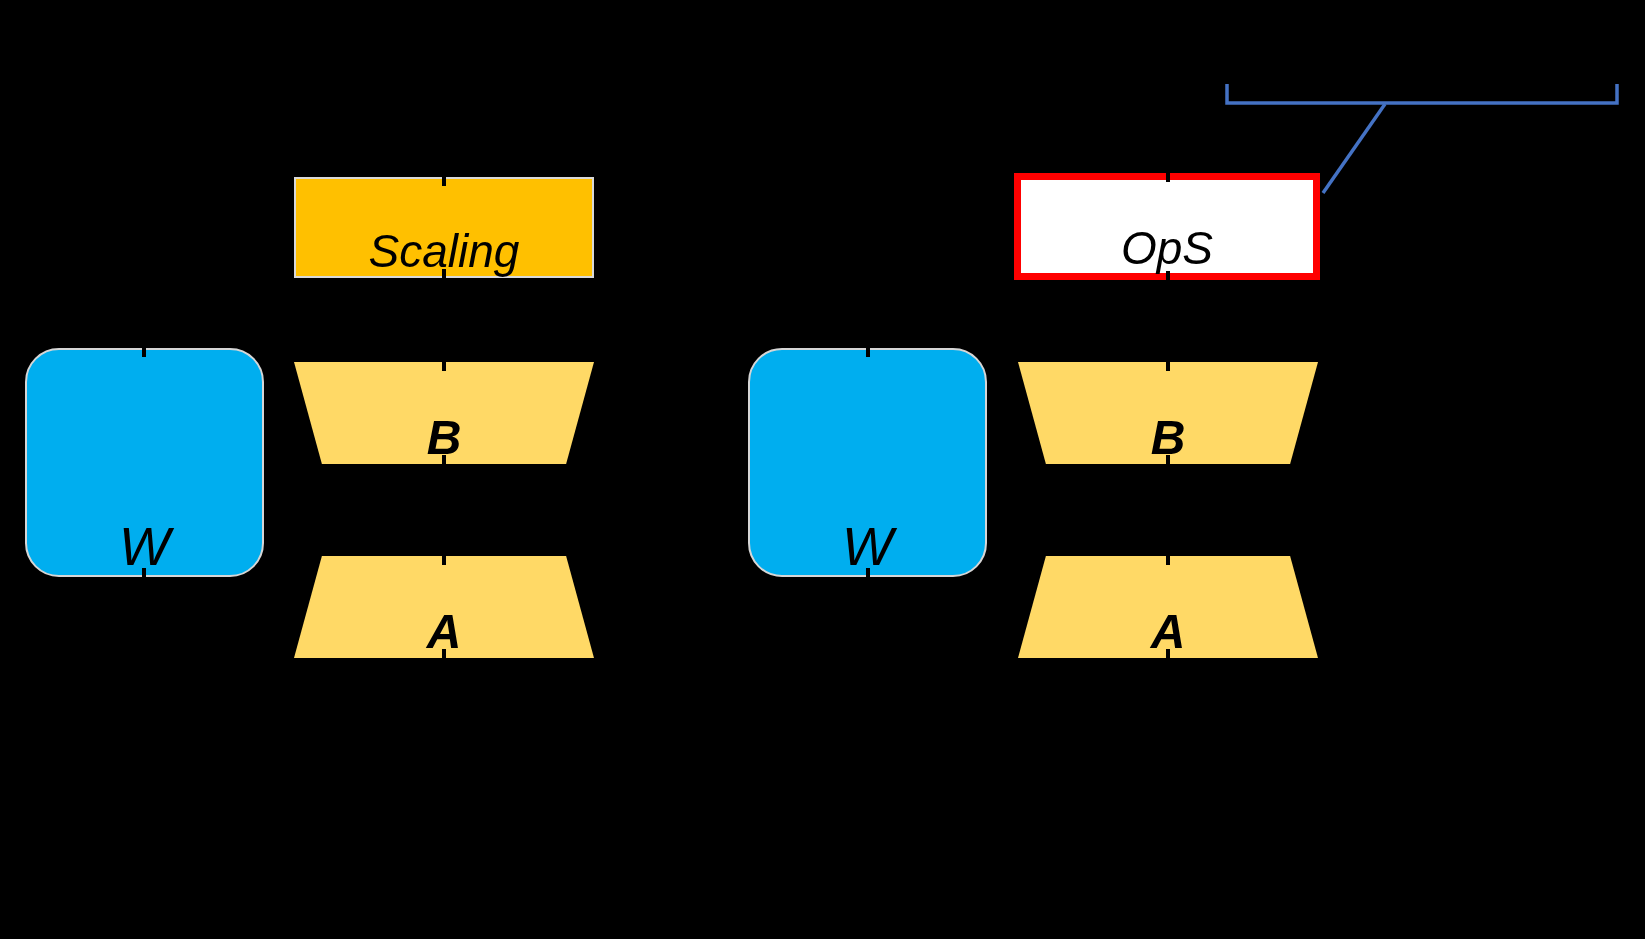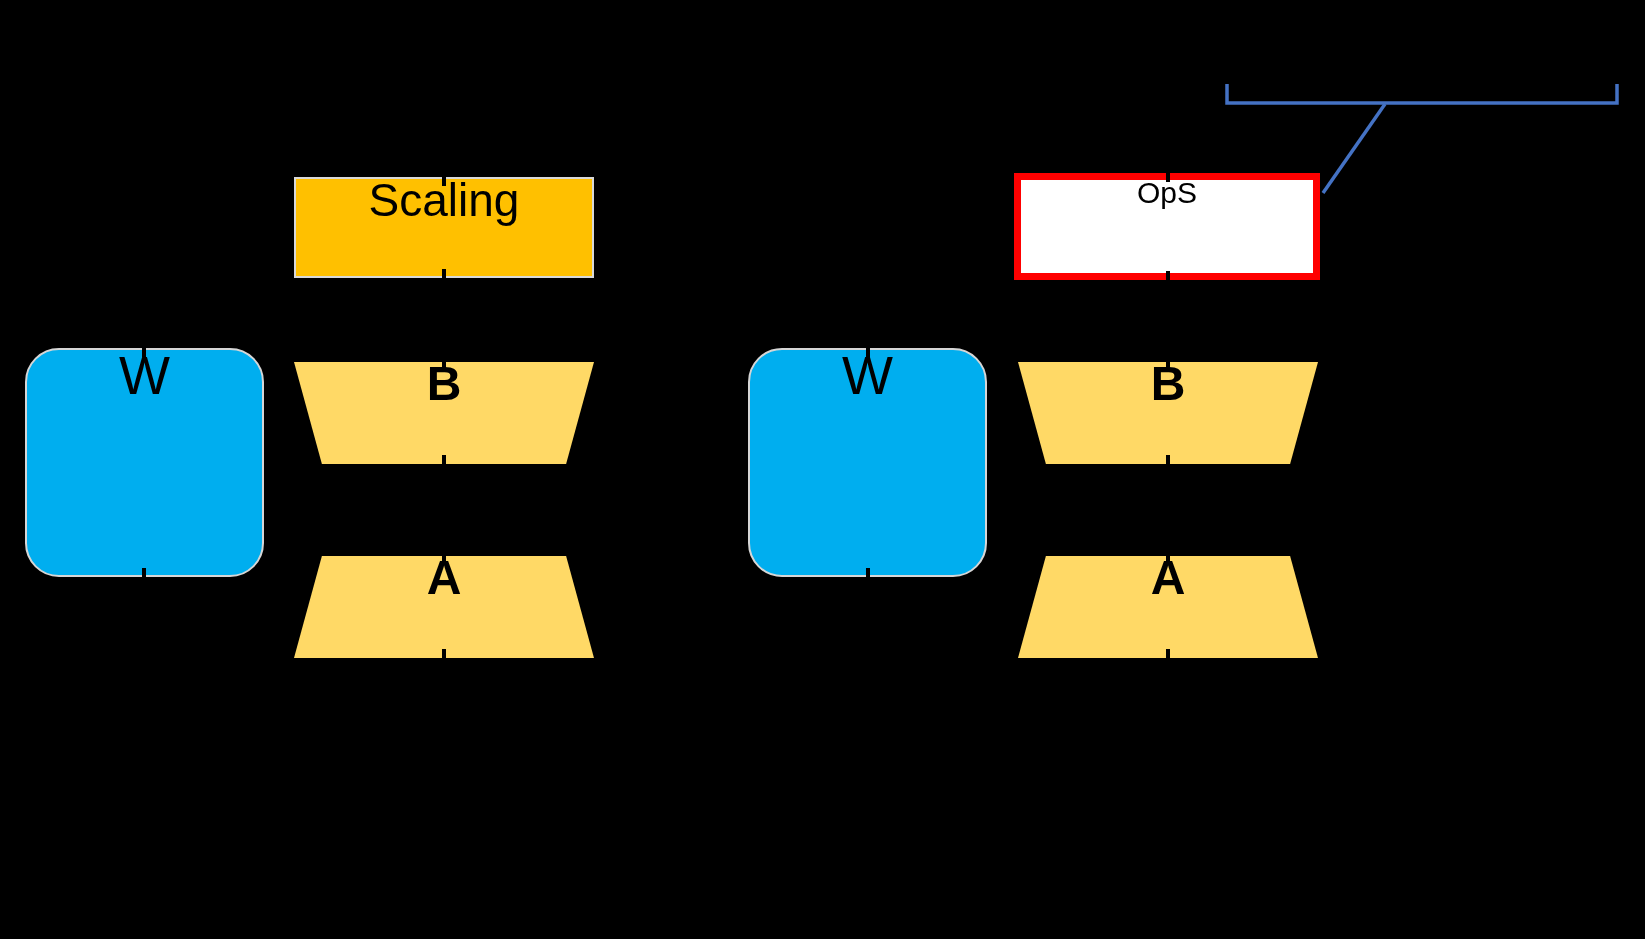--- a/index.html
+++ b/index.html
@@ -7,41 +7,42 @@
     position: relative;
     width: 1645px;
     height: 939px;
     background: var(--background-color, #000);
     overflow: hidden;
     font-family: "Liberation Sans", sans-serif;
   }
   .shape {
     position: absolute;
     display: flex;
-    align-items: flex-start;
+    align-items: flex-end;
     justify-content: center;
     box-sizing: border-box;
     color: var(--label-text, #000);
+    font-style: italic;
   }
   .shape .lbl { line-height: 1; transform: translateY(-2px); }
   .w-box {
     background: var(--weight-fill, #00AEEF);
     border: 2px solid var(--weight-border, #D6D6D6);
     border-radius: 34px;
     font-size: 54px;
   }
   .scaling-box {
     background: var(--scaling-fill, #FFC000);
     border: 2px solid var(--scaling-border, #D9D9D9);
     font-size: 46px;
   }
   .ops-box {
     background: var(--ops-fill, #FFFFFF);
     border: 7px solid var(--ops-border, #FF0000);
-    font-size: 30px;
+    font-size: 46px;
   }
   .trap {
     background: var(--adapter-fill, #FFD966);
     font-weight: bold;
     font-size: 48px;
   }
   .trap-b { clip-path: polygon(0% 0%, 100% 0%, 90.7% 100%, 9.3% 100%); }
   .trap-a { clip-path: polygon(9.3% 0%, 90.7% 0%, 100% 100%, 0% 100%); }
   .tick {
     position: absolute;

